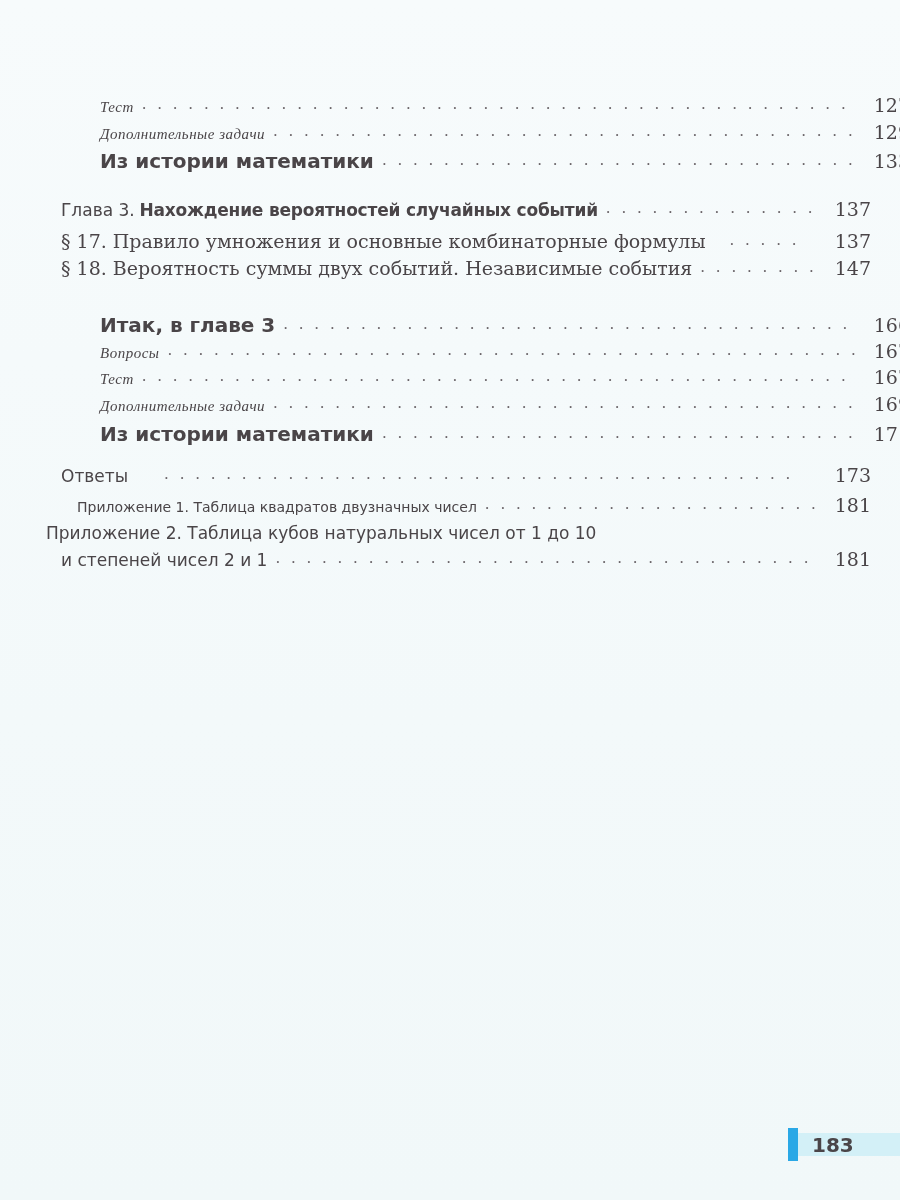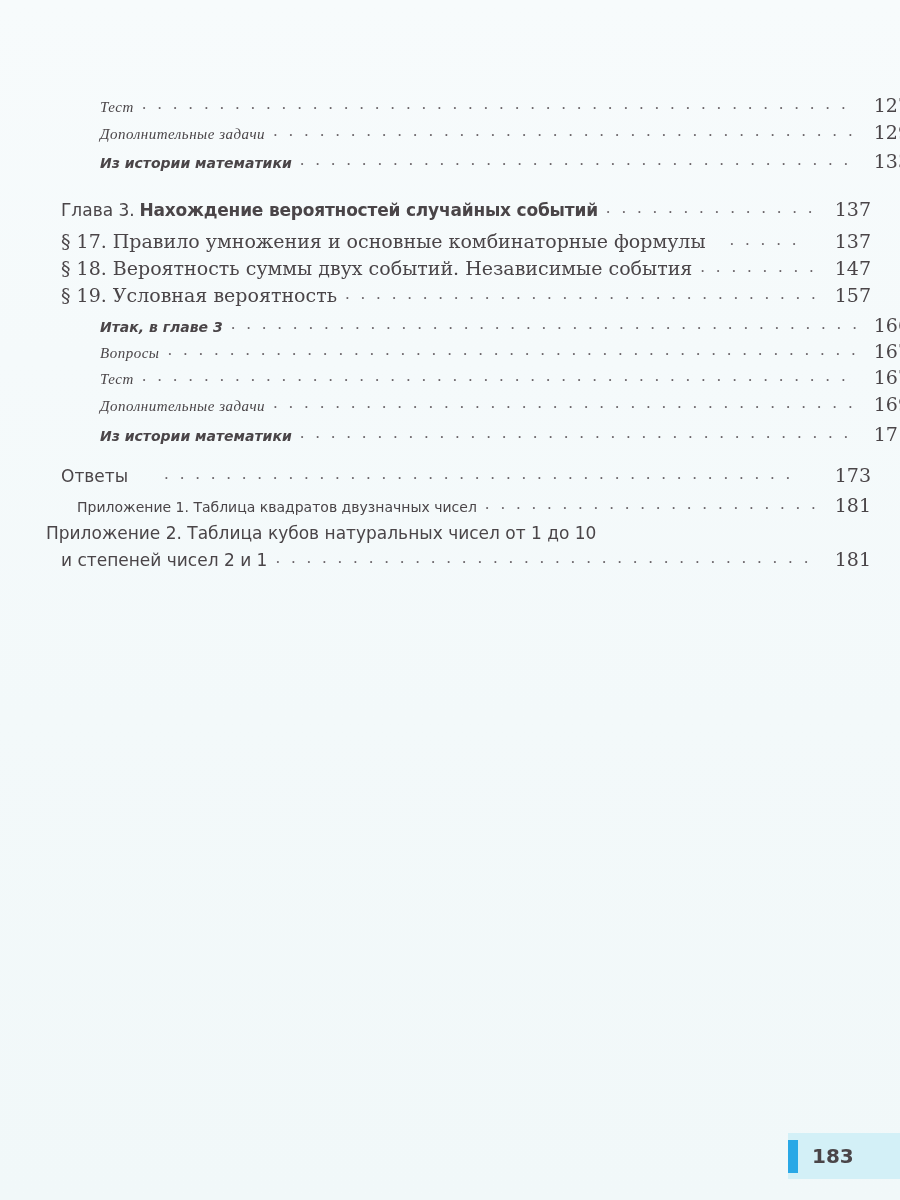--- a/index.html
+++ b/index.html
@@ -27,21 +27,21 @@
       height: 26px;
       display: flex;
       align-items: baseline;
       font-size: 19px;
       line-height: 26px;
       white-space: nowrap;
     }
     .serif { font-family: "DejaVu Serif", "Liberation Serif", serif; }
     .sans { font-family: "DejaVu Sans", "Liberation Sans", sans-serif; }
     .italic { font-family: "Liberation Serif", "DejaVu Serif", serif; font-style: italic; font-size: 15px; letter-spacing: 0.5px; }
-    .bold-sans { font-family: "DejaVu Sans", "Liberation Sans", sans-serif; font-weight: bold; font-size: 14px; font-style: italic; }
+    .bold-sans { font-family: "DejaVu Sans", "Liberation Sans", sans-serif; font-weight: bold; font-size: 20px; }
     .label { flex: 0 0 auto; }
     .leader {
       flex: 1 1 auto;
       overflow: hidden;
       margin: 0 8px;
       color: #6a6468;
       letter-spacing: 6px;
       font-family: "DejaVu Serif", serif;
       font-size: 15px;
       position: relative;
@@ -69,21 +69,21 @@
       font-family: "DejaVu Sans", sans-serif;
       font-size: 17px;
       line-height: 26px;
       white-space: nowrap;
     }
     .page-footer {
       position: absolute;
       left: 788px;
       top: 1133px;
       width: 112px;
-      height: 46px;
+      height: 23px;
       background: #d3f0f7;
       display: flex;
       align-items: center;
     }
     .page-footer-bar {
       width: 10px;
       height: 33px;
       background: #2aa8e6;
       flex: 0 0 auto;
     }
@@ -128,25 +128,20 @@
   <div class="toc-row indent-0" style="top:228px;gap:16px;">
     <span class="label serif">§ 17. Правило умножения и основные комбинаторные формулы</span>
     <span class="leader"></span>
     <span class="page-num">137</span>
   </div>
   <div class="toc-row indent-0" style="top:255px;">
     <span class="label serif">§ 18. Вероятность суммы двух событий. Независимые события</span>
     <span class="leader"></span>
     <span class="page-num">147</span>
   </div>
-  <div class="toc-row indent-0" style="top:282px;">
-    <span class="label serif">§ 19. Условная вероятность</span>
-    <span class="leader"></span>
-    <span class="page-num">157</span>
-  </div>
 
   <div class="toc-row indent-1" style="top:312px;">
     <span class="label bold-sans">Итак, в главе 3</span>
     <span class="leader"></span>
     <span class="page-num">166</span>
   </div>
   <div class="toc-row indent-1" style="top:338px;">
     <span class="label italic">Вопросы</span>
     <span class="leader"></span>
     <span class="page-num">167</span>

